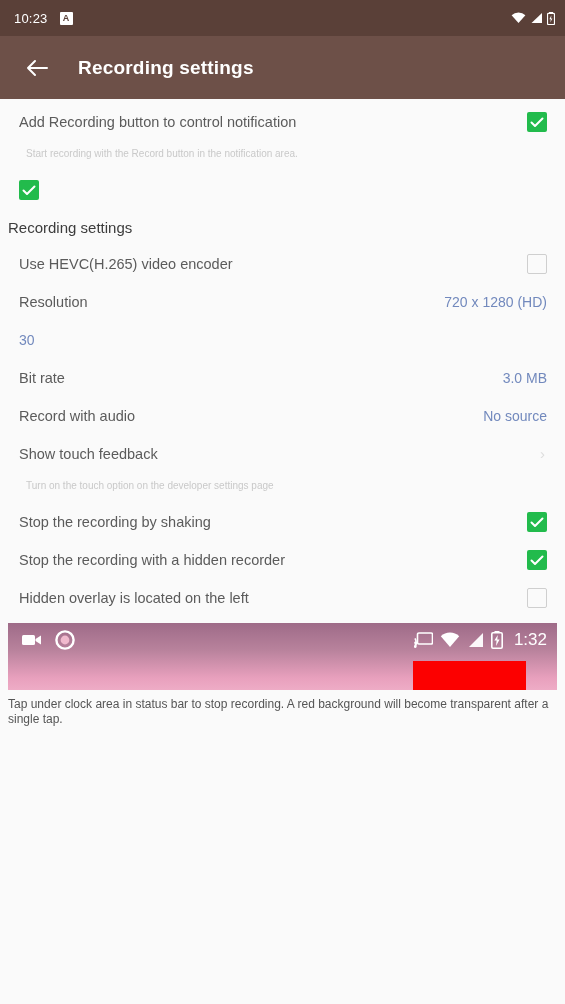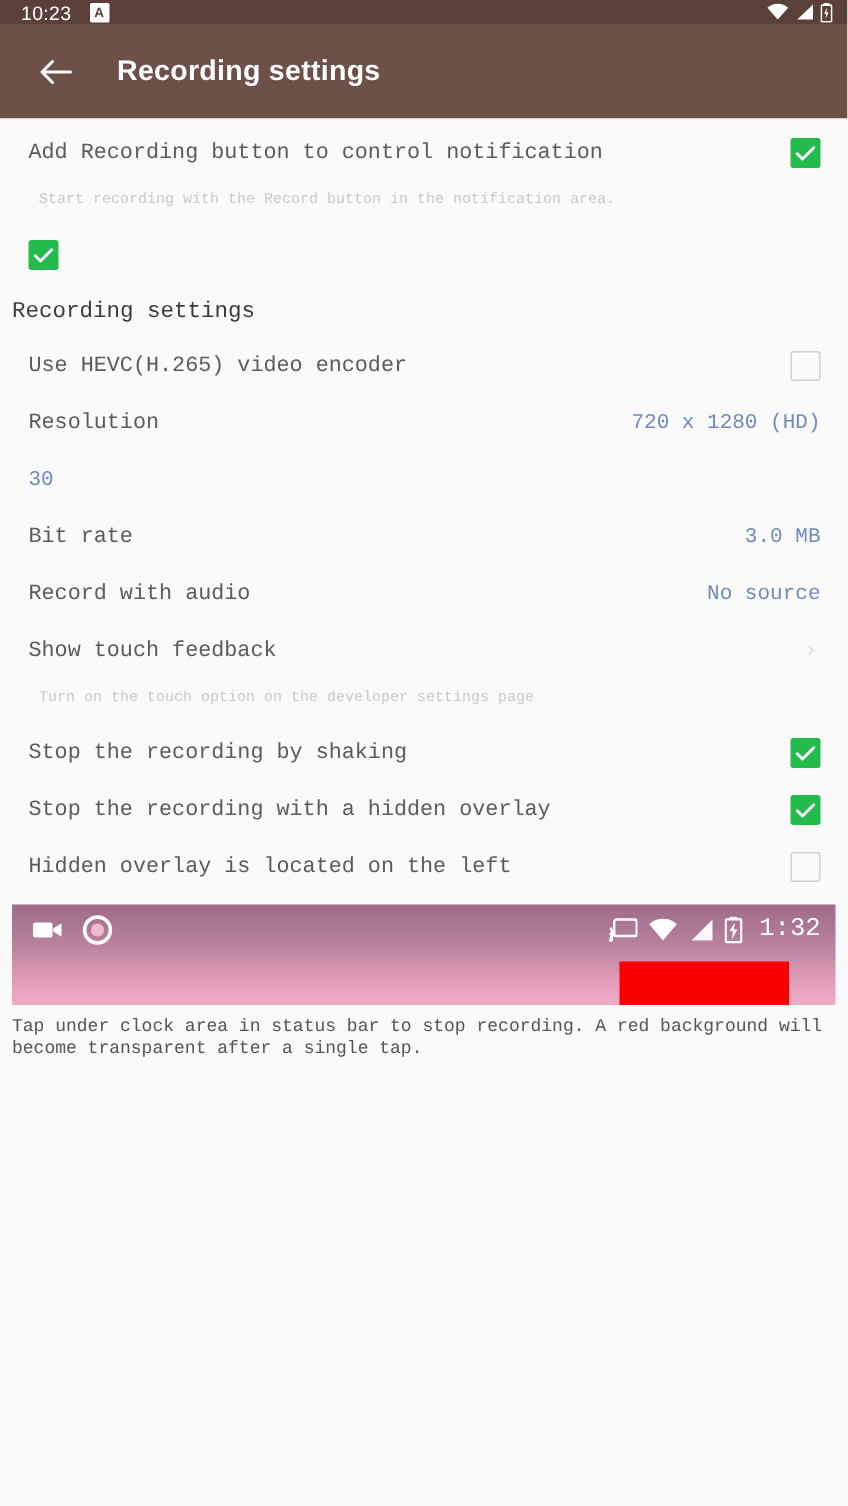--- a/index.html
+++ b/index.html
@@ -5,21 +5,21 @@
   * { margin:0; padding:0; box-sizing:border-box; }
   html, body {
     width:565px; height:1004px;
     background:#fafafa;
     font-family:"Liberation Sans", sans-serif;
     overflow:hidden;
   }
 
   
   .statusbar{
-    height:16px; background:#5a4038;
+    height:36px; background:#5a4038;
     display:flex; align-items:center;
     padding:0 10px 0 14px;
     color:#ffffff;
   }
   .sb-clock{ font-size:13px; letter-spacing:.2px; }
   .sb-badge{
     width:13px; height:13px; margin-left:12px;
     background:#ffffff; color:#5a4038;
     font-size:9px; font-weight:bold;
     display:flex; align-items:center; justify-content:center;
@@ -38,21 +38,21 @@
     width:34px; height:34px;
     display:flex; align-items:center; justify-content:center;
     cursor:pointer;
   }
   .appbar-title{
     color:#ffffff; font-size:19px; font-weight:bold;
     margin-left:24px; letter-spacing:.2px;
   }
 
   
-  .content{ background:#fafafa; padding-top:4px;font-family:Liberation Mono, monospace; }
+  .content{ background:#fafafa; padding-top:4px; }
 
   .row{
     display:flex; align-items:flex-start;
     padding:9px 18px 9px 19px;
     min-height:34px;
     cursor:pointer;
   }
   .row-texts{ flex:1; padding-right:10px; }
   .row-title{ font-size:14.5px; color:#5b5b5b; line-height:20px; }
   .row-sub{
@@ -212,21 +212,21 @@
     </div>
     <div class="cbox on">
       <svg width="14" height="11" viewBox="0 0 14 11">
         <path d="M1.5 5.5 L5 9 L12.5 1.5" fill="none" stroke="#fff" stroke-width="2" stroke-linecap="round" stroke-linejoin="round"></path>
       </svg>
     </div>
   </div>
 
   <div class="row">
     <div class="row-texts">
-      <div class="row-title">Stop the recording with a hidden overlay</div>
+      <div class="row-title">Stop the recording with a hidden recorder</div>
     </div>
     <div class="cbox on">
       <svg width="14" height="11" viewBox="0 0 14 11">
         <path d="M1.5 5.5 L5 9 L12.5 1.5" fill="none" stroke="#fff" stroke-width="2" stroke-linecap="round" stroke-linejoin="round"></path>
       </svg>
     </div>
   </div>
 
   <div class="row">
     <div class="row-texts">

